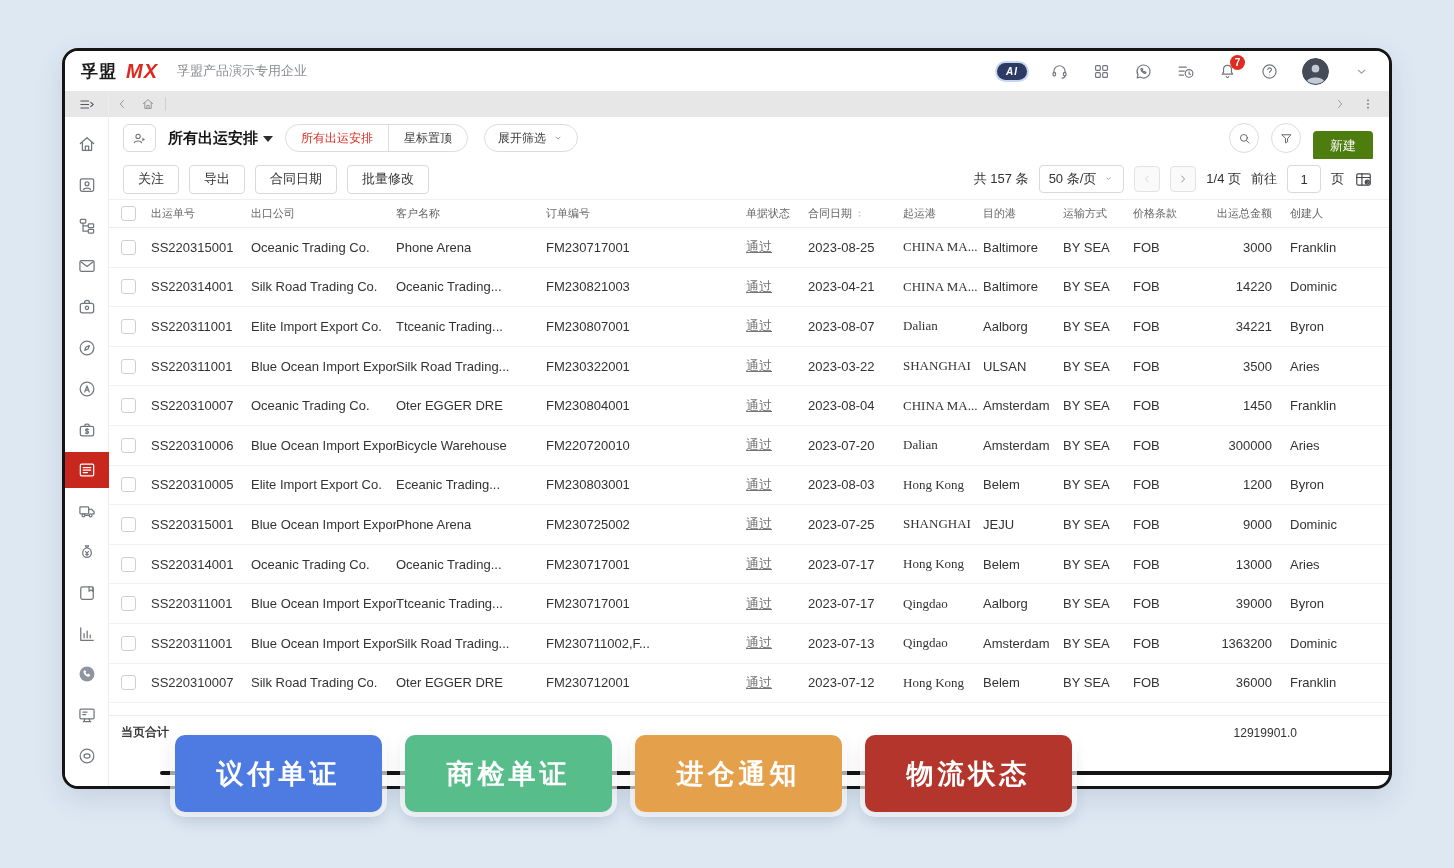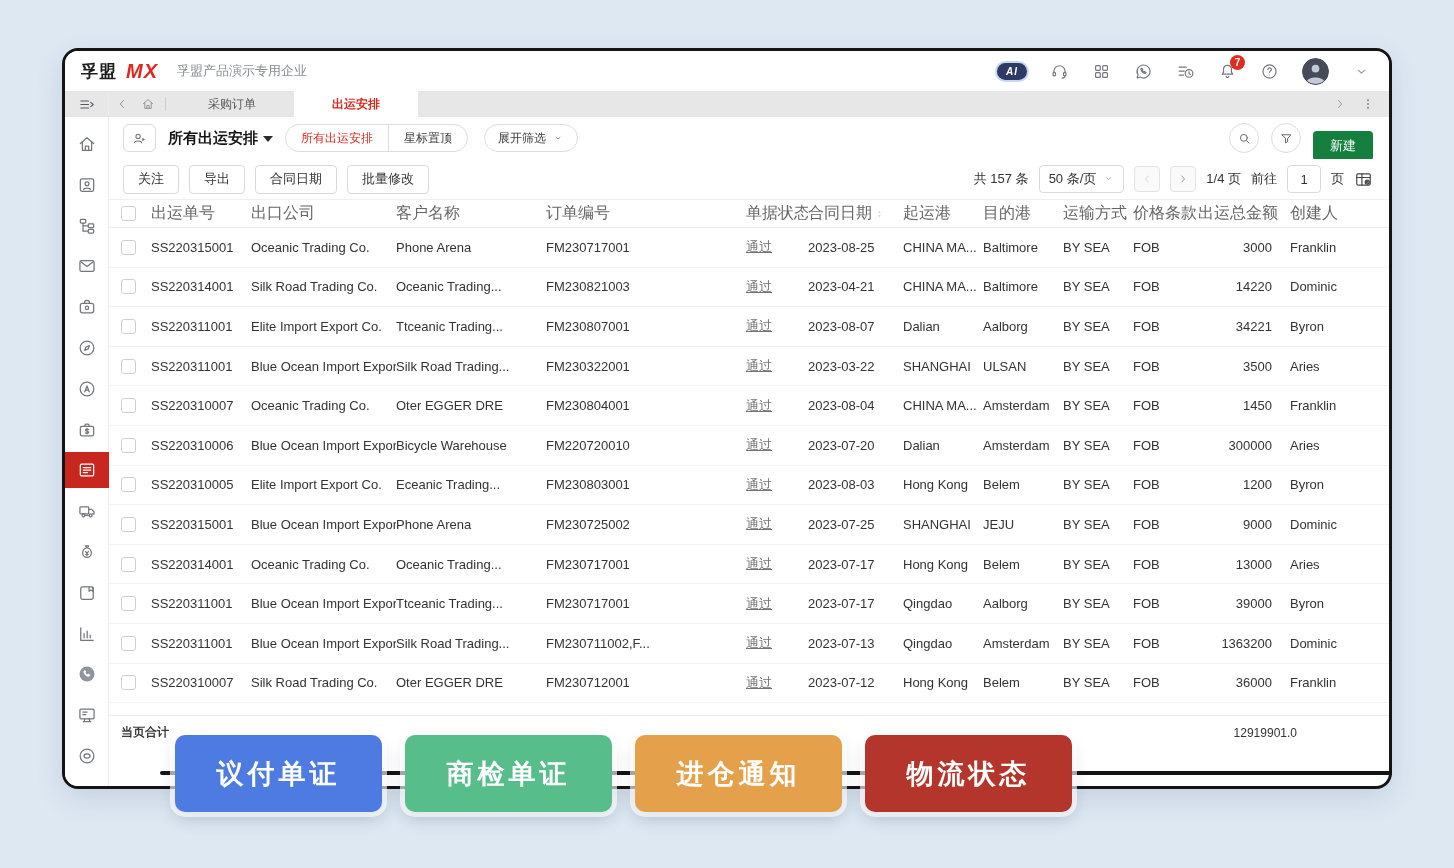--- a/index.html
+++ b/index.html
@@ -71,49 +71,49 @@
   .caret-down { width:0; height:0; border-left:5px solid transparent; border-right:5px solid transparent; border-top:6px solid #2b2b2b; margin-top:2px; }
   .segmented { display:flex; align-items:center; height:28px; border:1px solid #dcdcdc; border-radius:15px; overflow:hidden; font-size:12px; }
   .segment { padding:0 15px; height:100%; display:flex; align-items:center; color:#3a3a3a; }
   .segment + .segment { border-left:1px solid #dcdcdc; }
   .segment.active { color:#d8281e; }
   .expand-pill { height:28px; border:1px solid #dcdcdc; border-radius:15px; padding:0 13px; font-size:12px; color:#3a3a3a; display:flex; align-items:center; gap:6px; margin-left:4px; }
   .expand-pill svg { width:12px; height:12px; color:#7a7a7a; }
   .filter-right { margin-left:auto; display:flex; align-items:center; gap:12px; }
   .icon-circle { width:30px; height:30px; border:1px solid #dcdcdc; border-radius:50%; display:flex; align-items:center; justify-content:center; color:#5f6266; }
   .icon-circle svg { width:15px; height:15px; }
-  .new-btn { height:30px; background:#15803d; color:#fff; font-size:13px; padding:0 17px; border-radius:4px; display:flex; align-items:center; border:none;margin-top:16px; }
+  .new-btn { height:30px; background:#4d7c0f; color:#fff; font-size:13px; padding:0 17px; border-radius:4px; display:flex; align-items:center; border:none;margin-top:16px; }
 
   
   .toolbar-row { height:40px; flex:0 0 40px; display:flex; align-items:center; gap:10px; padding:0 16px 0 14px; background:#fff; }
   .tool-btn { height:29px; padding:0 14px; border:1px solid #d9d9d9; border-radius:4px; font-size:13px; color:#333; background:#fff; display:flex; align-items:center; }
   .pager { margin-left:auto; display:flex; align-items:center; gap:10px; font-size:13px; color:#333; }
   .page-size { height:28px; border:1px solid #d9d9d9; border-radius:4px; padding:0 9px; display:flex; align-items:center; gap:7px; color:#333; }
   .page-size svg { width:11px; height:11px; color:#888; }
   .pg-btn { width:26px; height:26px; border:1px solid #e3e3e3; border-radius:4px; display:flex; align-items:center; justify-content:center; background:#fafafa; }
   .pg-btn svg { width:12px; height:12px; }
   .pg-prev { color:#c8c8c8; }
   .pg-next { color:#6f6f6f; }
   .goto-input { width:34px; height:28px; border:1px solid #d9d9d9; border-radius:4px; text-align:center; font-size:13px; color:#333; font-family:inherit; }
   .table-settings { color:#45474b; }
   .table-settings svg { width:19px; height:19px; }
 
   
-  .thead { height:29px; flex:0 0 29px; display:flex; align-items:center; padding:0 14px 0 12px; border-top:1px solid #efefef; border-bottom:1px solid #ececec; font-size:16px; color:#666; background:#fff; }
+  .thead { height:29px; flex:0 0 29px; display:flex; align-items:center; padding:0 14px 0 12px; border-top:1px solid #efefef; border-bottom:1px solid #ececec; font-size:11px; color:#666; background:#fff; }
   .tbody { flex:0 0 auto; }
   .trow { height:39.6px; display:flex; align-items:center; padding:0 14px 0 12px; border-bottom:1px solid #f2f2f3; font-size:13px; color:#333; background:#fff; }
   .cell, .hc { white-space:nowrap; overflow:hidden; text-overflow:clip; padding-right:6px; }
   .col0 { width:30px; flex:0 0 30px; display:flex; align-items:center; }
   .col1 { width:100px; flex:0 0 100px; }
   .col2 { width:145px; flex:0 0 145px; }
   .col3 { width:150px; flex:0 0 150px; }
   .col4 { width:200px; flex:0 0 200px; }
   .col5 { width:62px;  flex:0 0 62px; }
   .col6 { width:95px;  flex:0 0 95px; display:flex; align-items:center; gap:3px; }
-  .col7 { width:80px;  flex:0 0 80px; }
+  .col7 { width:80px;  flex:0 0 80px;font-family:Liberation Serif, serif; }
   .col8 { width:80px;  flex:0 0 80px; }
   .col9 { width:70px;  flex:0 0 70px; }
   .col10 { width:65px; flex:0 0 65px; }
   .col11 { width:80px; flex:0 0 80px; text-align:right; }
   .col12 { flex:1; padding-left:12px; padding-right:0; }
   .checkbox { width:15px; height:15px; border:1px solid #cfcfcf; border-radius:3px; background:#fff; }
   .link { color:#737373; text-decoration:underline; cursor:pointer; }
   .sort-ic { display:inline-flex; flex-direction:column; line-height:0; }
   .sort-ic svg { width:9px; height:14px; }
 
@@ -354,24 +354,20 @@
             <svg viewBox="0 0 24 24" fill="none" stroke="currentColor" stroke-width="1.5" stroke-linecap="round" stroke-linejoin="round">
               <path d="M14.5 6 9 12l5.5 6"></path>
             </svg>
           </span>
         <span class="ts-ic">
             <svg viewBox="0 0 24 24" fill="none" stroke="currentColor" stroke-width="1.5" stroke-linecap="round" stroke-linejoin="round">
               <path d="M4 11.5 12 4.5l8 7M6.5 10v9.5h11V10M10 19.5v-5h4v5"></path>
             </svg>
           </span>
         <span class="ts-div"></span>
-        <span style="display:flex;">
-            <span class="tab">采购订单</span>
-            <span class="tab active">出运安排</span>
-          </span>
         <span class="ts-right">
           <span class="ts-ic">
               <svg viewBox="0 0 24 24" fill="none" stroke="currentColor" stroke-width="1.5" stroke-linecap="round" stroke-linejoin="round">
                 <path d="m9.5 6 5.5 6-5.5 6"></path>
               </svg>
             </span>
           <span class="ts-ic" style="color:#333;">
               <svg viewBox="0 0 24 24" fill="none" stroke="currentColor" stroke-width="1.5" stroke-linecap="round" stroke-linejoin="round">
                 <circle cx="12" cy="5.5" r="1.3" fill="currentColor" stroke="none"></circle>
                 <circle cx="12" cy="12" r="1.3" fill="currentColor" stroke="none"></circle>

